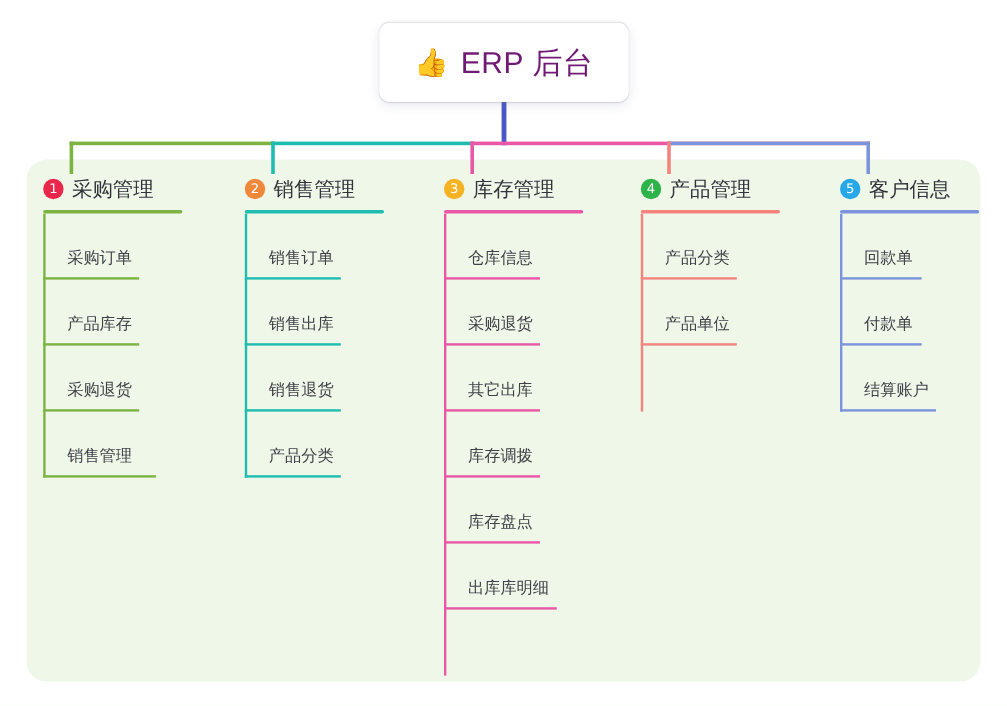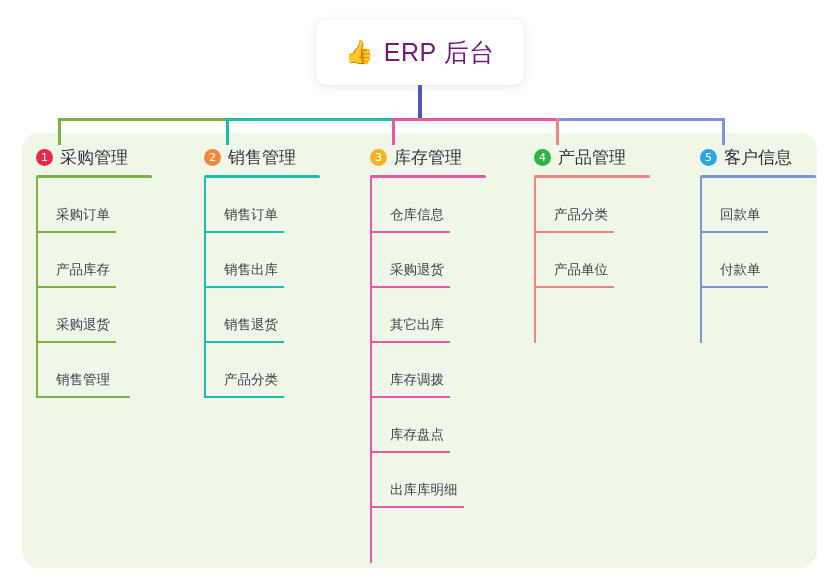--- a/index.html
+++ b/index.html
@@ -271,17 +271,21 @@
         <div class="items">
           <div class="rail" style="background: rgb(123, 148, 220); height: 165px;"></div>
           <div class="item">
             <span class="item-label">回款单</span>
             <div class="item-rule" style="width: 68px; background: rgb(123, 148, 220);"></div>
           </div>
           <div class="item">
             <span class="item-label">付款单</span>
             <div class="item-rule" style="width: 68px; background: rgb(123, 148, 220);"></div>
           </div>
+          <div class="item">
+            <span class="item-label">结算账户</span>
+            <div class="item-rule" style="width: 80px; background: rgb(123, 148, 220);"></div>
+          </div>
         </div>
       </div>
     </div>
 
 </div>
 
 </body></html>

